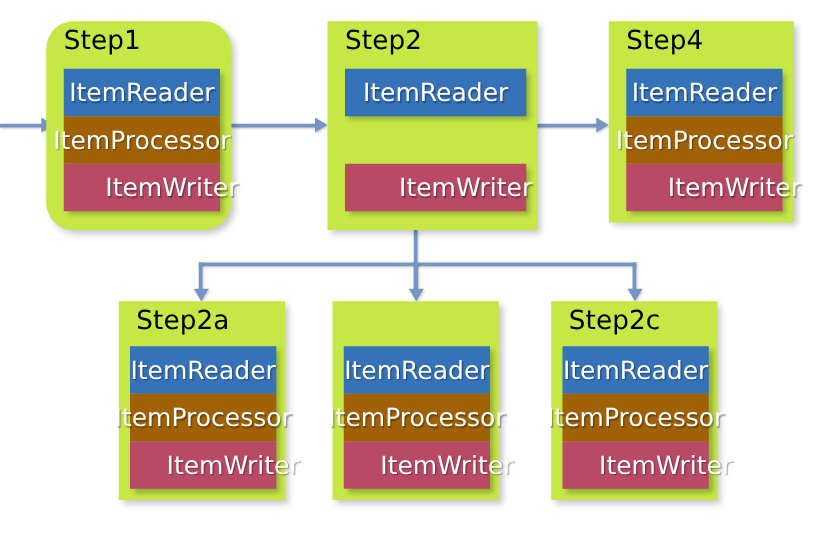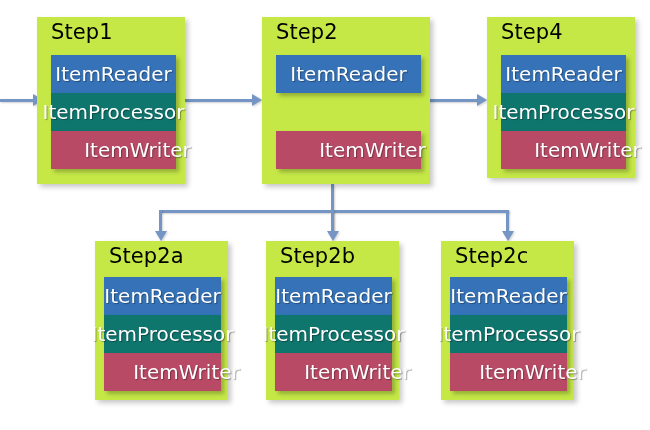--- a/index.html
+++ b/index.html
@@ -42,21 +42,21 @@
     height: 38px;
     display: flex;
     align-items: center;
     justify-content: center;
     color: #ffffff;
     font-size: 20px;
     text-shadow: 1px 1px 1px rgba(0,0,0,0.35);
     box-sizing: border-box;
   }
   .band.reader   { background: #3572b8; }
-  .band.processor{ background: #0f766e; }
+  .band.processor{ background: #a16207; }
   .band.writer   { background: #b94a66; padding-left: 48px; }
   .band.gap      { background: transparent; text-shadow: none; }
   .band.shadowed { box-shadow: 3px 3px 4px rgba(0,0,0,0.25); }
 
   
   .hline {
     position: absolute;
     height: 3px;
     background: #7596c4;
     box-shadow: 1px 1px 2px rgba(0,0,0,0.18);
@@ -104,21 +104,21 @@
 
   <div class="vline" style="left:159px; top:210px; height:22px;"></div>
   <div class="arrow-down" style="left:155px; top:231px;"></div>
 
   <div class="vline" style="left:331px; top:210px; height:22px;"></div>
   <div class="arrow-down" style="left:327px; top:231px;"></div>
 
   <div class="vline" style="left:506px; top:210px; height:22px;"></div>
   <div class="arrow-down" style="left:502px; top:231px;"></div>
 
-  <div class="step-box" style="left:37px; top:17px; width:148px; height:167px;">
+  <div class="step-box" style="left:37px; top:17px; width:148px; height:167px;border-radius:22px;">
     <div class="step-title">Step1</div>
     <div class="band-stack">
       <div class="band reader shadowed">ItemReader</div>
       <div class="band processor shadowed">ItemProcessor</div>
       <div class="band writer shadowed">ItemWriter</div>
     </div>
   </div>
 
   <div class="step-box" style="left:262px; top:17px; width:168px; height:167px;">
     <div class="step-title">Step2</div>
@@ -141,21 +141,20 @@
   <div class="step-box" style="left:95px; top:241px; width:133px; height:159px;">
     <div class="step-title">Step2a</div>
     <div class="band-stack" style="left:9px; right:7px; top:36px;">
       <div class="band reader shadowed">ItemReader</div>
       <div class="band processor shadowed">ItemProcessor</div>
       <div class="band writer shadowed">ItemWriter</div>
     </div>
   </div>
 
   <div class="step-box" style="left:266px; top:241px; width:133px; height:159px;">
-    <div class="step-title">Step2b</div>
     <div class="band-stack" style="left:9px; right:7px; top:36px;">
       <div class="band reader shadowed">ItemReader</div>
       <div class="band processor shadowed">ItemProcessor</div>
       <div class="band writer shadowed">ItemWriter</div>
     </div>
   </div>
 
   <div class="step-box" style="left:441px; top:241px; width:133px; height:159px;">
     <div class="step-title">Step2c</div>
     <div class="band-stack" style="left:9px; right:7px; top:36px;">

